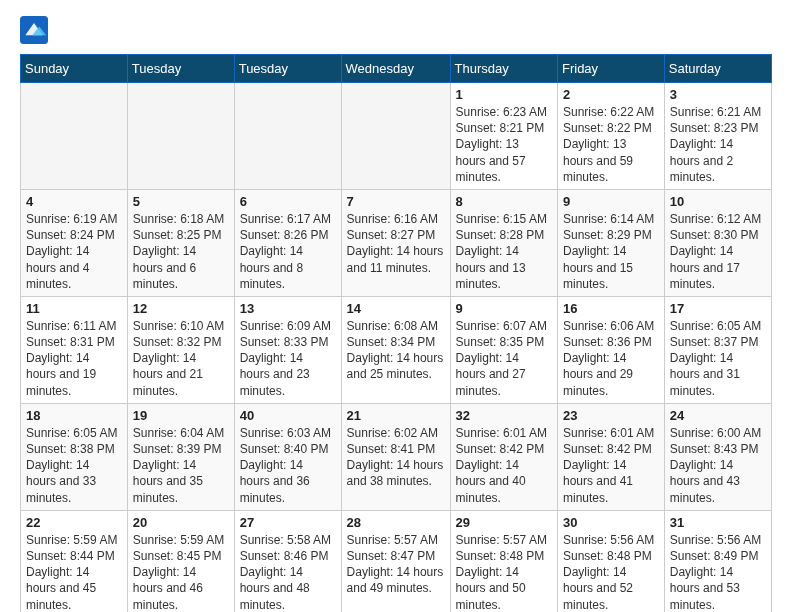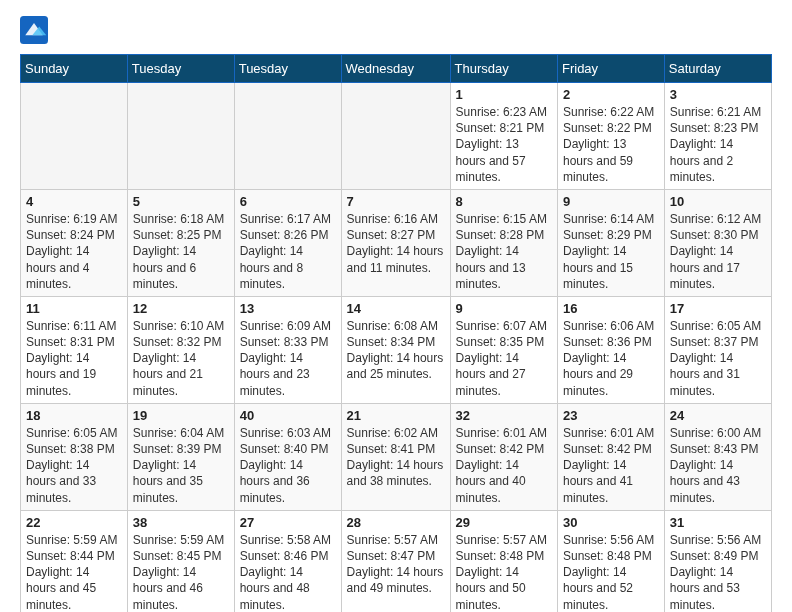--- a/index.html
+++ b/index.html
@@ -239,21 +239,21 @@
             <span class="day-number">24</span>
             <div class="cell-text">Sunrise: 6:00 AM<br>Sunset: 8:43 PM<br>Daylight: 14 hours and 43 minutes.</div>
           </td>
         </tr>
         <tr>
           <td>
             <span class="day-number">22</span>
             <div class="cell-text">Sunrise: 5:59 AM<br>Sunset: 8:44 PM<br>Daylight: 14 hours and 45 minutes.</div>
           </td>
           <td>
-            <span class="day-number">38</span>
+            <span class="day-number">20</span>
             <div class="cell-text">Sunrise: 5:59 AM<br>Sunset: 8:45 PM<br>Daylight: 14 hours and 46 minutes.</div>
           </td>
           <td>
             <span class="day-number">27</span>
             <div class="cell-text">Sunrise: 5:58 AM<br>Sunset: 8:46 PM<br>Daylight: 14 hours and 48 minutes.</div>
           </td>
           <td>
             <span class="day-number">28</span>
             <div class="cell-text">Sunrise: 5:57 AM<br>Sunset: 8:47 PM<br>Daylight: 14 hours and 49 minutes.</div>
           </td>

